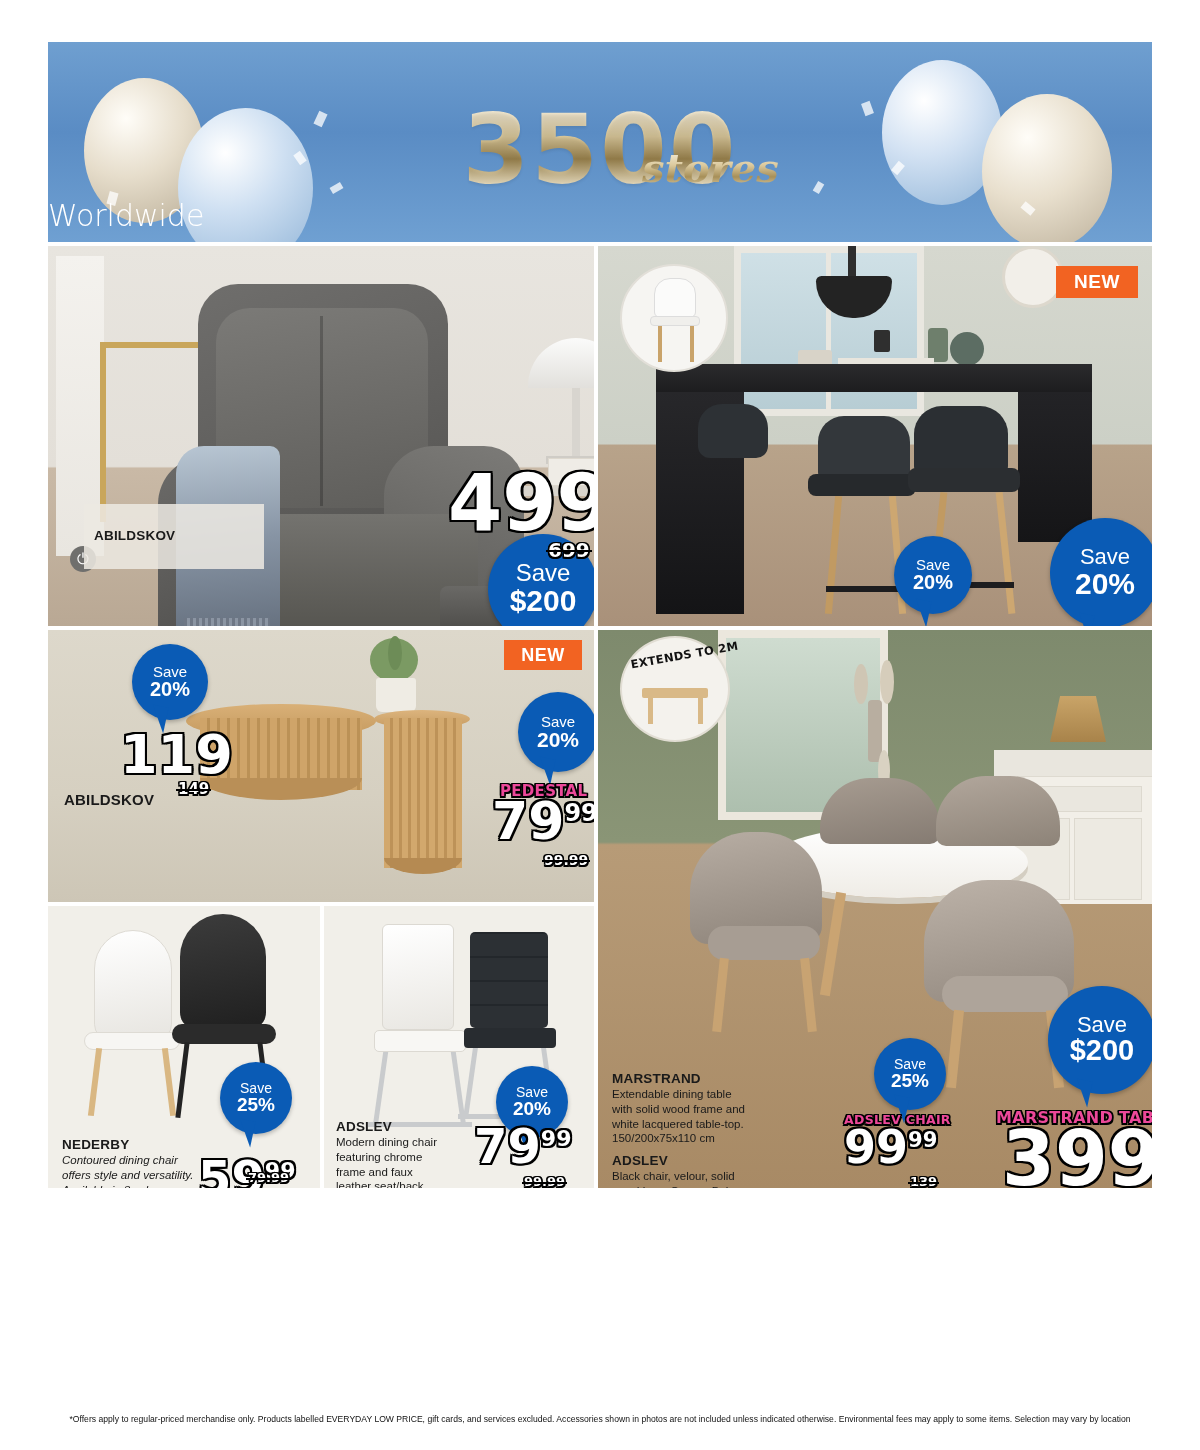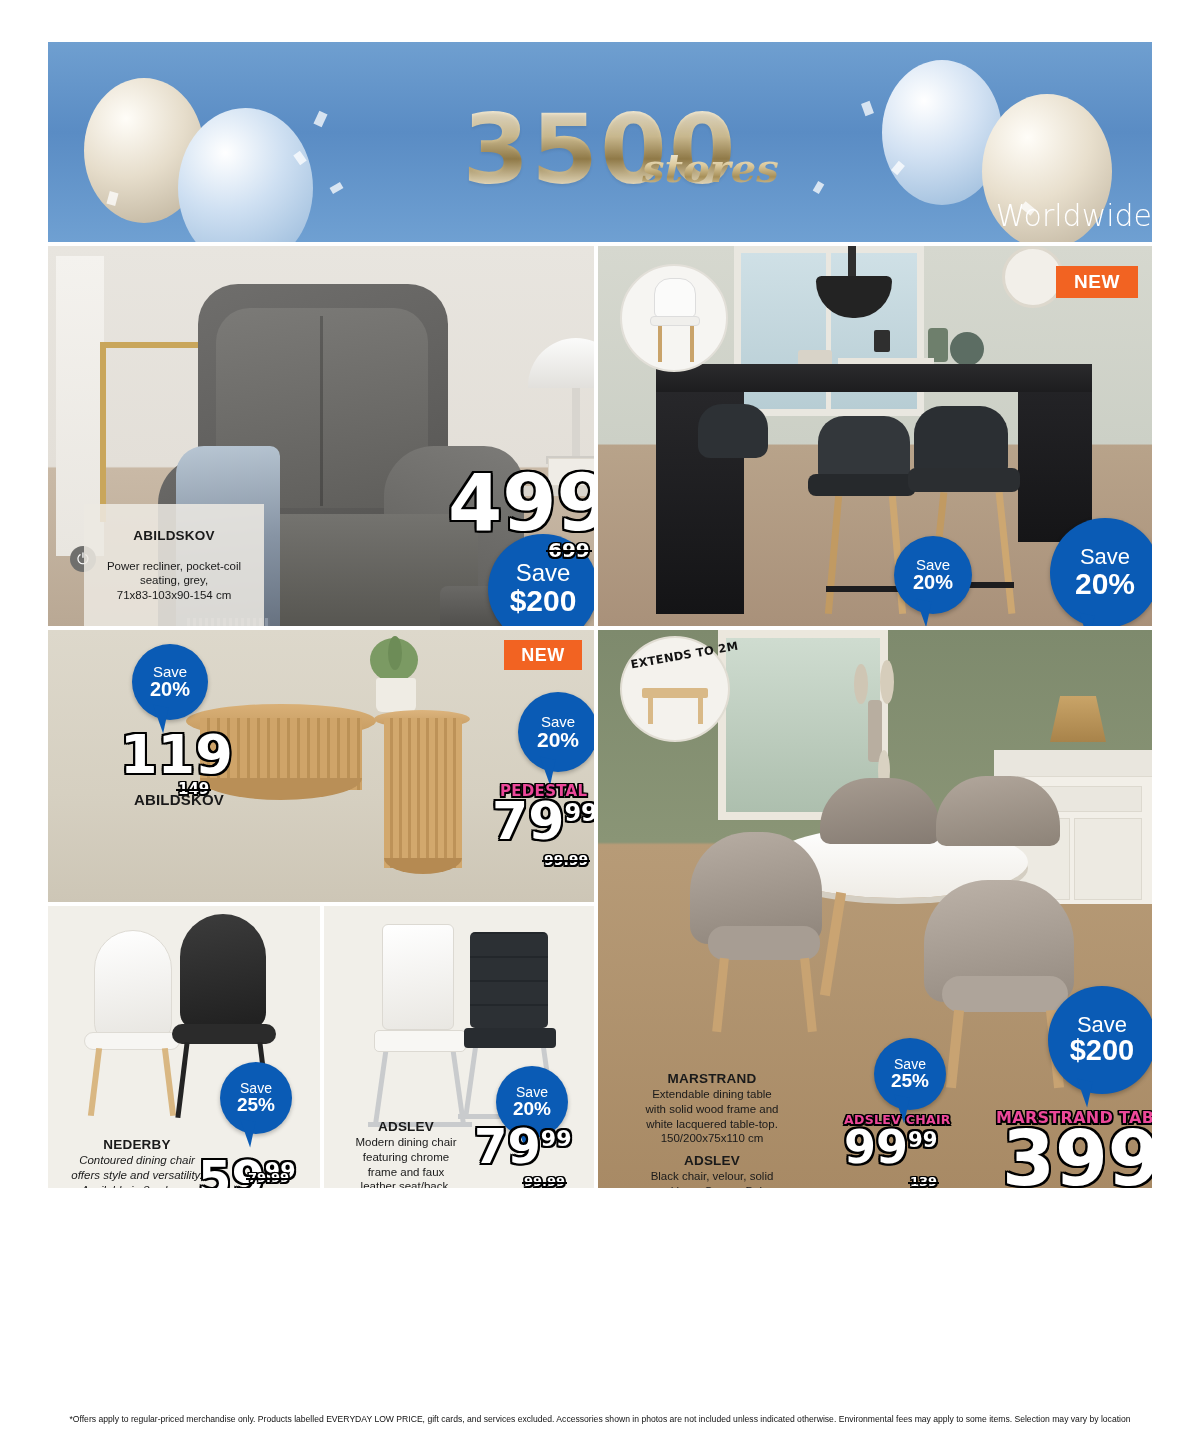--- a/index.html
+++ b/index.html
@@ -41,21 +41,21 @@
   }
   .banner .stores {
     position: absolute; top: 102px; left: 50%; margin-left: 42px;
     font-size: 40px; font-style: italic; font-weight: bold;
     background: linear-gradient(180deg,#fffdf6 0%,#dcca9e 45%,#a78f58 70%,#efe3c3 100%);
     -webkit-background-clip: text; background-clip: text; color: transparent;
     font-family: "DejaVu Serif", serif;
   }
   .banner .worldwide {
     position: absolute; top: 156px; width: 100%;
-    text-align: right; font-size: 30px; color: #ffffff; font-weight: 300;
+    text-align: left; font-size: 30px; color: #ffffff; font-weight: 300;
     font-family: "DejaVu Sans", sans-serif;
   }
   .balloon { position: absolute; border-radius: 50%; }
   .b1 { left: 36px; top: 36px; width: 120px; height: 145px;
         background: radial-gradient(circle at 35% 28%, #fffdf8, #e6ddcb 45%, #b9ad96 100%); }
   .b2 { left: 130px; top: 66px; width: 135px; height: 160px;
         background: radial-gradient(circle at 35% 28%, #ffffff, #cfe0f2 40%, #8fb3d6 100%); }
   .b3 { right: 150px; top: 18px; width: 120px; height: 145px;
         background: radial-gradient(circle at 35% 28%, #ffffff, #d3e2f3 42%, #93b6d8 100%); }
   .b4 { right: 40px; top: 52px; width: 130px; height: 155px;
@@ -113,21 +113,21 @@
   .label-tag {
     position: absolute; color: #ec4899; font-weight: bold; letter-spacing: .3px;
     font-family: "DejaVu Sans", sans-serif;
     text-shadow: -1.5px 0 #000, 0 -1.5px #000, 1.5px 0 #000, 0 1.5px #000,
                  -1.5px -1.5px #000, 1.5px -1.5px #000, -1.5px 1.5px #000, 1.5px 1.5px #000;
     white-space: nowrap;
   }
   .desc-box {
     position: absolute;
     font-family: "Liberation Sans", sans-serif;
-    color: #1a1a1a; font-size: 11.5px; line-height: 1.28; text-align: center;
+    color: #1a1a1a; font-size: 11.5px; line-height: 1.28;
   }
   .desc-box .nm { font-weight: bold; font-size: 13.5px; letter-spacing: .2px; }
   .desc-on-white { background: rgba(236,233,226,.86); padding: 8px 10px 10px 10px; }
 
   .footer {
     position: absolute; top: 1372px; left: 0; width: 1104px;
     text-align: center; font-size: 8.6px; color: #111;
   }
 
   
@@ -186,22 +186,20 @@
 
       <div class="obj" style="left:22px;top:300px;width:26px;height:26px;border-radius:50%;background:#6f6f6d;color:#fff;font-size:15px;display:flex;align-items:center;justify-content:center;">⏻</div>
 
       <div class="save-bubble" style="left:440px;top:288px;width:110px;height:110px;font-size:24px;">
         <span class="s1">Save</span>
         <span class="s2" style="font-size:30px;">$200</span>
       </div>
 
       <div class="desc-box desc-on-white" style="left:36px;top:258px;width:180px;white-space:pre-line;">
         <div class="nm">ABILDSKOV</div>
-        <div style="white-space:pre-line;">Power recliner, pocket-coil seating, grey,
-71x83-103x90-154 cm</div>
       </div>
 
       <div class="price" style="left:400px;top:222px;font-size:78px;">499</div>
       <div class="was" style="left:500px;top:292px;font-size:20px;">699</div>
     </div>
 
     <div class="panel" style="left:550px;top:0;width:554px;height:380px;">
       <div class="ph" style="background:linear-gradient(180deg,#d6d8cf 0%,#ccd0c6 52%,#b8a38a 52.5%,#a9917a 100%);"></div>
 
       <div class="obj" style="left:136px;top:0;width:190px;height:170px;background:linear-gradient(180deg,#cfe0e6,#b7cdd4);border:7px solid #e9e7e0;"></div>

